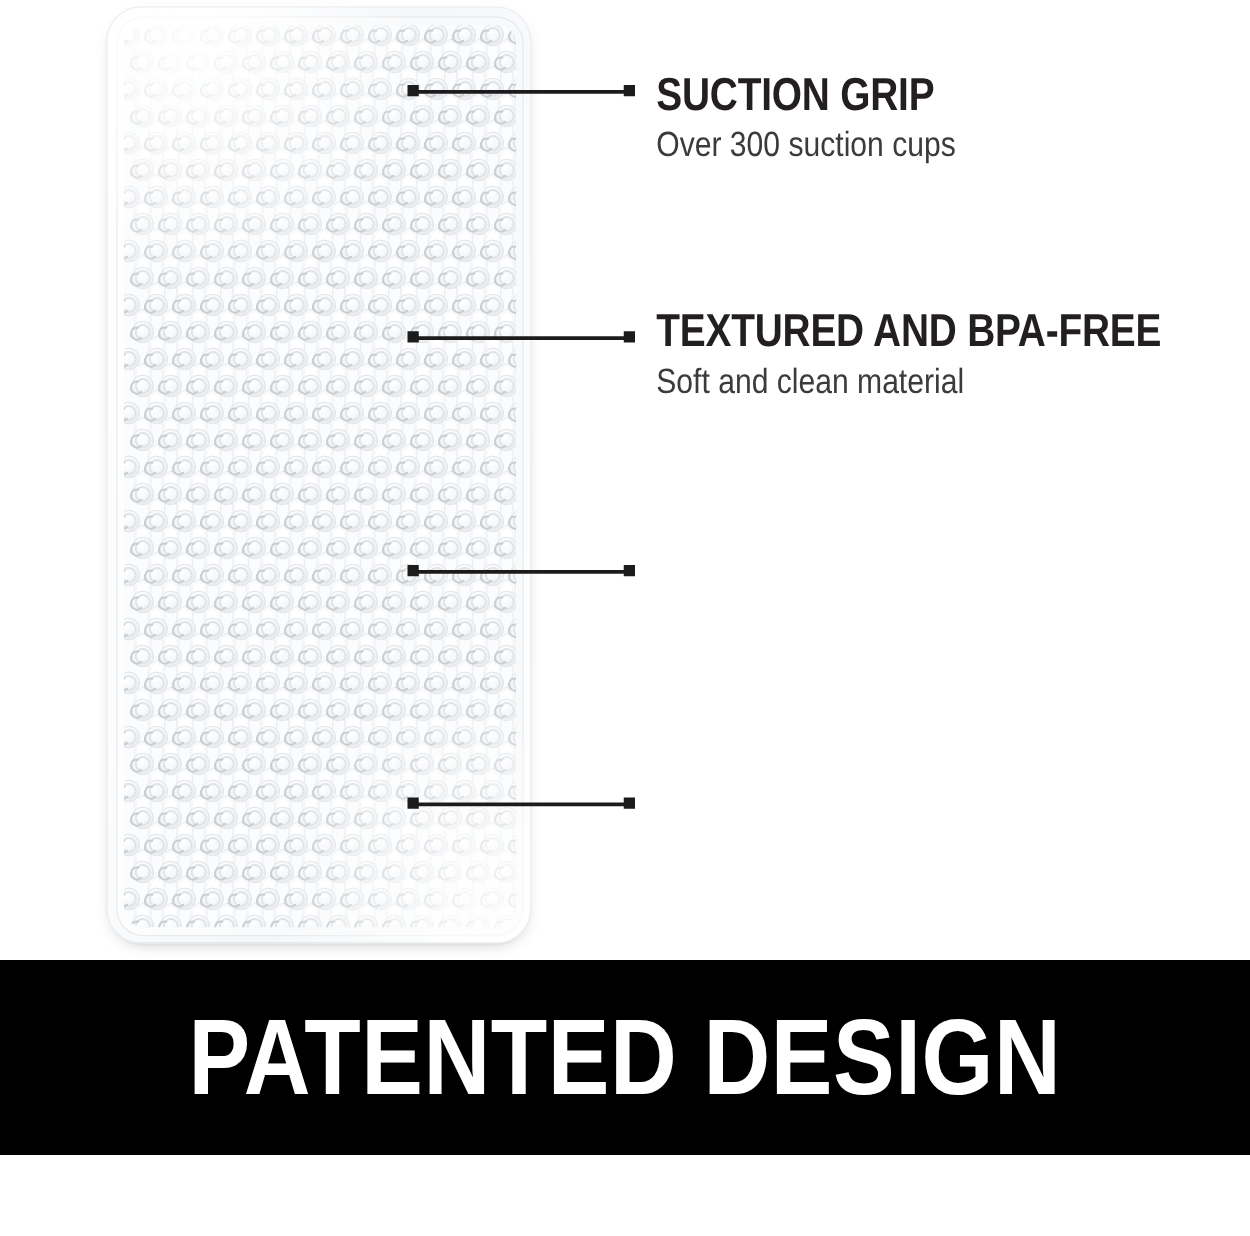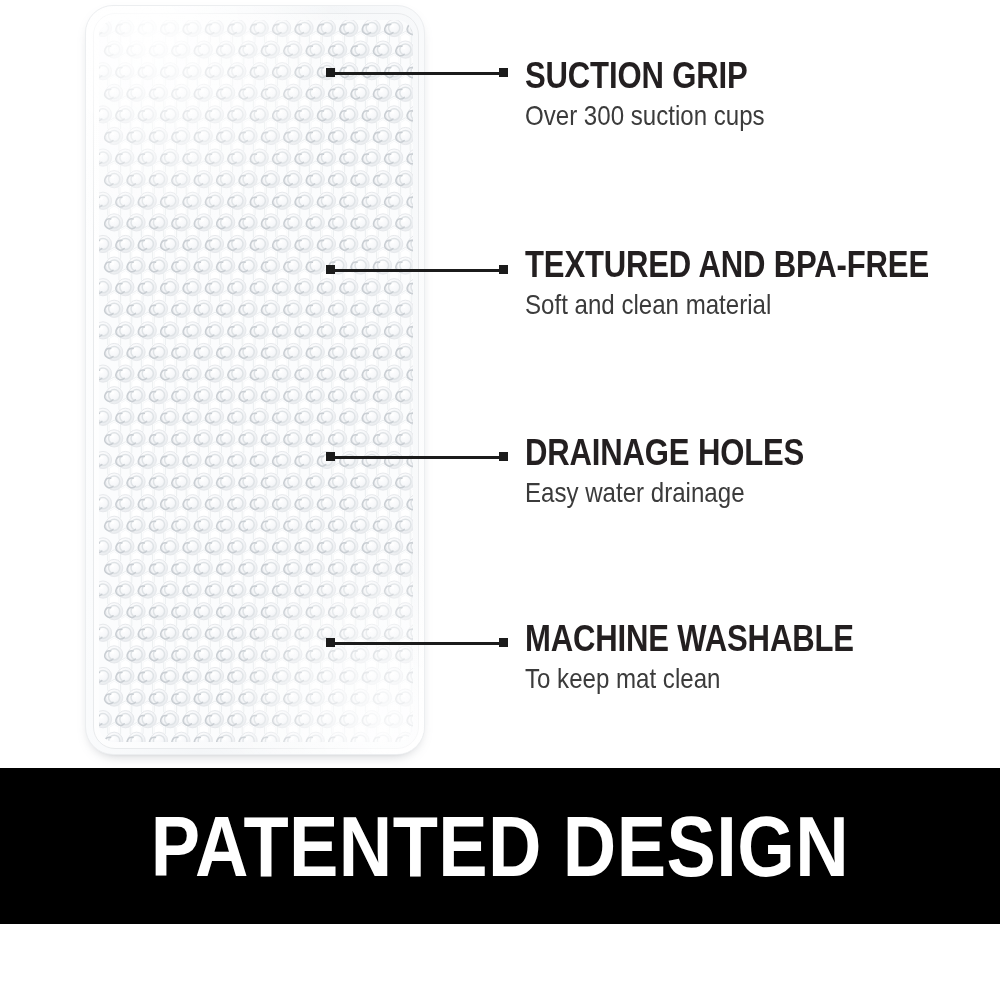--- a/index.html
+++ b/index.html
@@ -1187,27 +1187,19 @@
   <div class="callout" style="top:56px;">
     <div class="headline">SUCTION GRIP</div>
     <div class="subline">Over 300 suction cups</div>
   </div>
 
   <div class="callout" style="top:245px;">
     <div class="headline">TEXTURED AND BPA-FREE</div>
     <div class="subline">Soft and clean material</div>
   </div>
 
-  <div class="callout" style="top:433px;">
-    <div class="headline">DRAINAGE HOLES</div>
-    <div class="subline">Easy water drainage</div>
-  </div>
-
-  <div class="callout" style="top:619px;">
-    <div class="headline">MACHINE WASHABLE</div>
-    <div class="subline">To keep mat clean</div>
-  </div>
+
 
 </div>
 
 <div id="banner">
   <div id="banner-title">PATENTED DESIGN</div>
 </div>
 
 </body></html>

